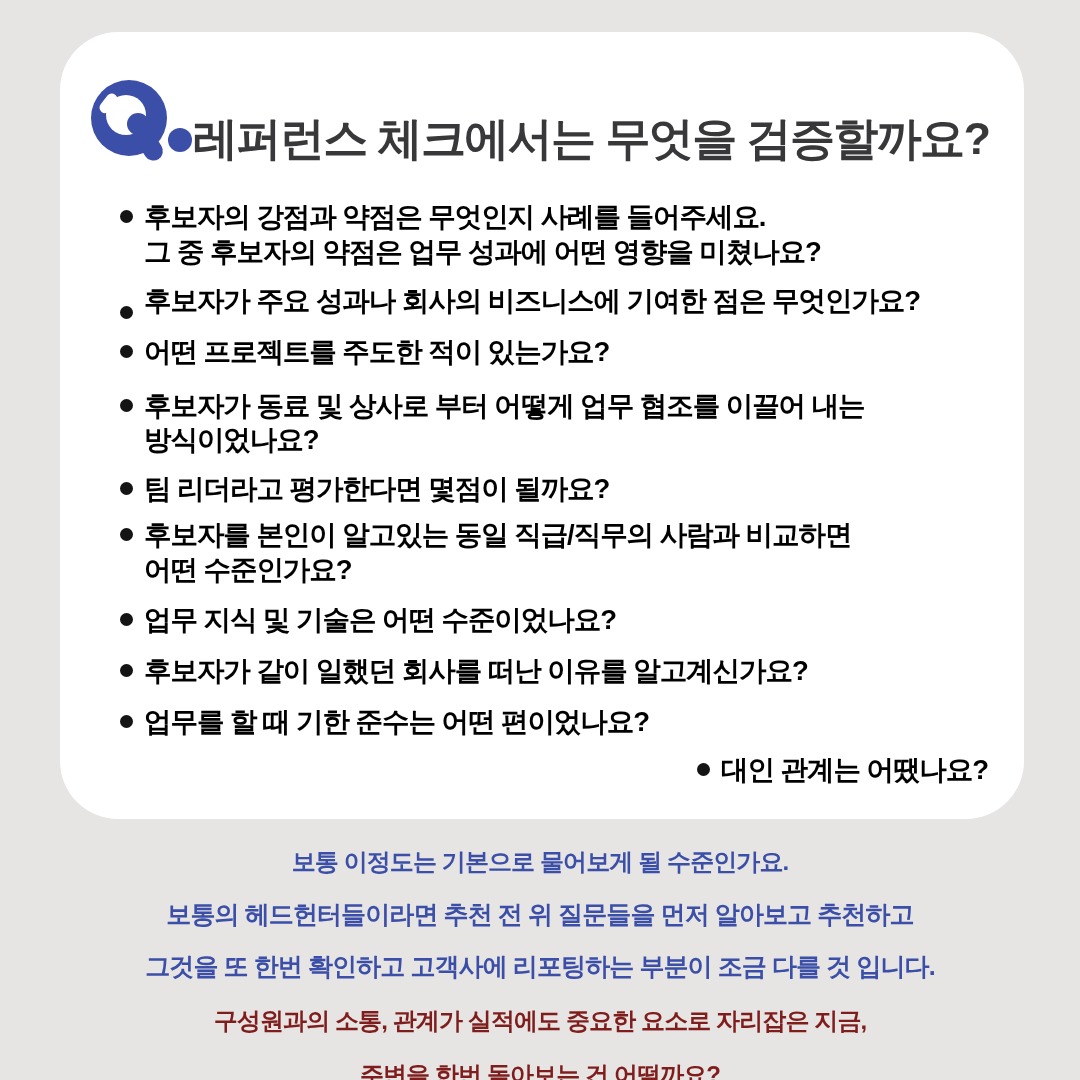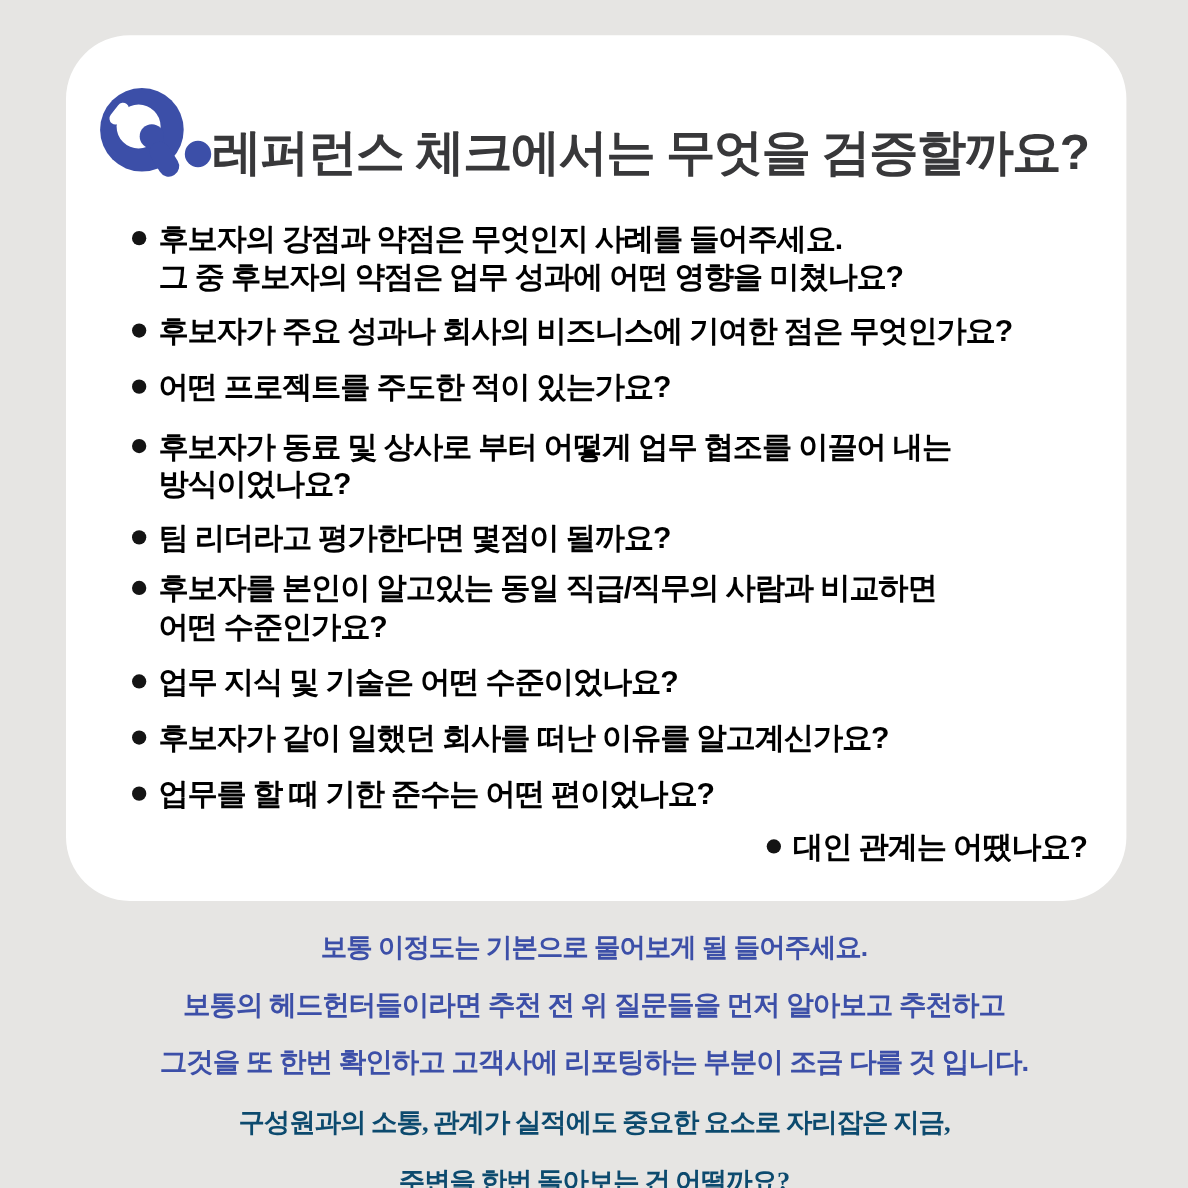--- a/index.html
+++ b/index.html
@@ -83,21 +83,21 @@
     border-radius: 50%;
     background: #141414;
     margin-top: 10px;
     margin-right: 11px;
   }
 
   .q-text { white-space: pre-line; }
 
   
   .q-item.i0 { margin-top: 0px; }
-  .q-item.i1 { margin-top: 15px; }
+  .q-item.i1 { margin-top: 15px; align-items: flex-end; }
   .q-item.i2 { margin-top: 16px; }
   .q-item.i3 { margin-top: 19px; }
   .q-item.i4 { margin-top: 12px; }
   .q-item.i5 { margin-top: 14px; }
   .q-item.i6 { margin-top: 15px; }
   .q-item.i7 { margin-top: 17px; }
   .q-item.i8 { margin-top: 16px; }
   .q-item.i9 { margin-top: 13px; justify-content: flex-end; }
 
   
@@ -109,21 +109,21 @@
     text-align: center;
   }
 
   .foot-line {
     font-weight: 700;
     letter-spacing: -0.9px;
     line-height: 1;
   }
 
   .foot-line.blue   { color: #3C4FA8; }
-  .foot-line.purple { color: #0c4a6e; font-family: Liberation Serif, serif; }
+  .foot-line.purple { color: #7f1d1d; }
 
   .foot-line.f0 { font-size: 24px; margin-top: 10px; }
   .foot-line.f1 { font-size: 25px; margin-top: 28px; }
   .foot-line.f2 { font-size: 25px; margin-top: 27px; }
   .foot-line.f3 { font-size: 24px; margin-top: 30px; }
   .foot-line.f4 { font-size: 24px; margin-top: 30px; }
 </style>
 </head>
 <body>
 
@@ -201,18 +201,18 @@
 
     <div class="q-item i9">
       <span class="q-bullet"></span>
       <span class="q-text">대인 관계는 어땠나요?</span>
     </div>
 
   </div>
 </div>
 
 <div id="footer">
-  <div class="foot-line blue f0">보통 이정도는 기본으로 물어보게 될 들어주세요.</div>
+  <div class="foot-line blue f0">보통 이정도는 기본으로 물어보게 될 수준인가요.</div>
   <div class="foot-line blue f1">보통의 헤드헌터들이라면 추천 전 위 질문들을 먼저 알아보고 추천하고</div>
   <div class="foot-line blue f2">그것을 또 한번 확인하고 고객사에 리포팅하는 부분이 조금 다를 것 입니다.</div>
   <div class="foot-line purple f3">구성원과의 소통, 관계가 실적에도 중요한 요소로 자리잡은 지금,</div>
   <div class="foot-line purple f4">주변을 한번 돌아보는 건 어떨까요?</div>
 </div>
 
 </body></html>

